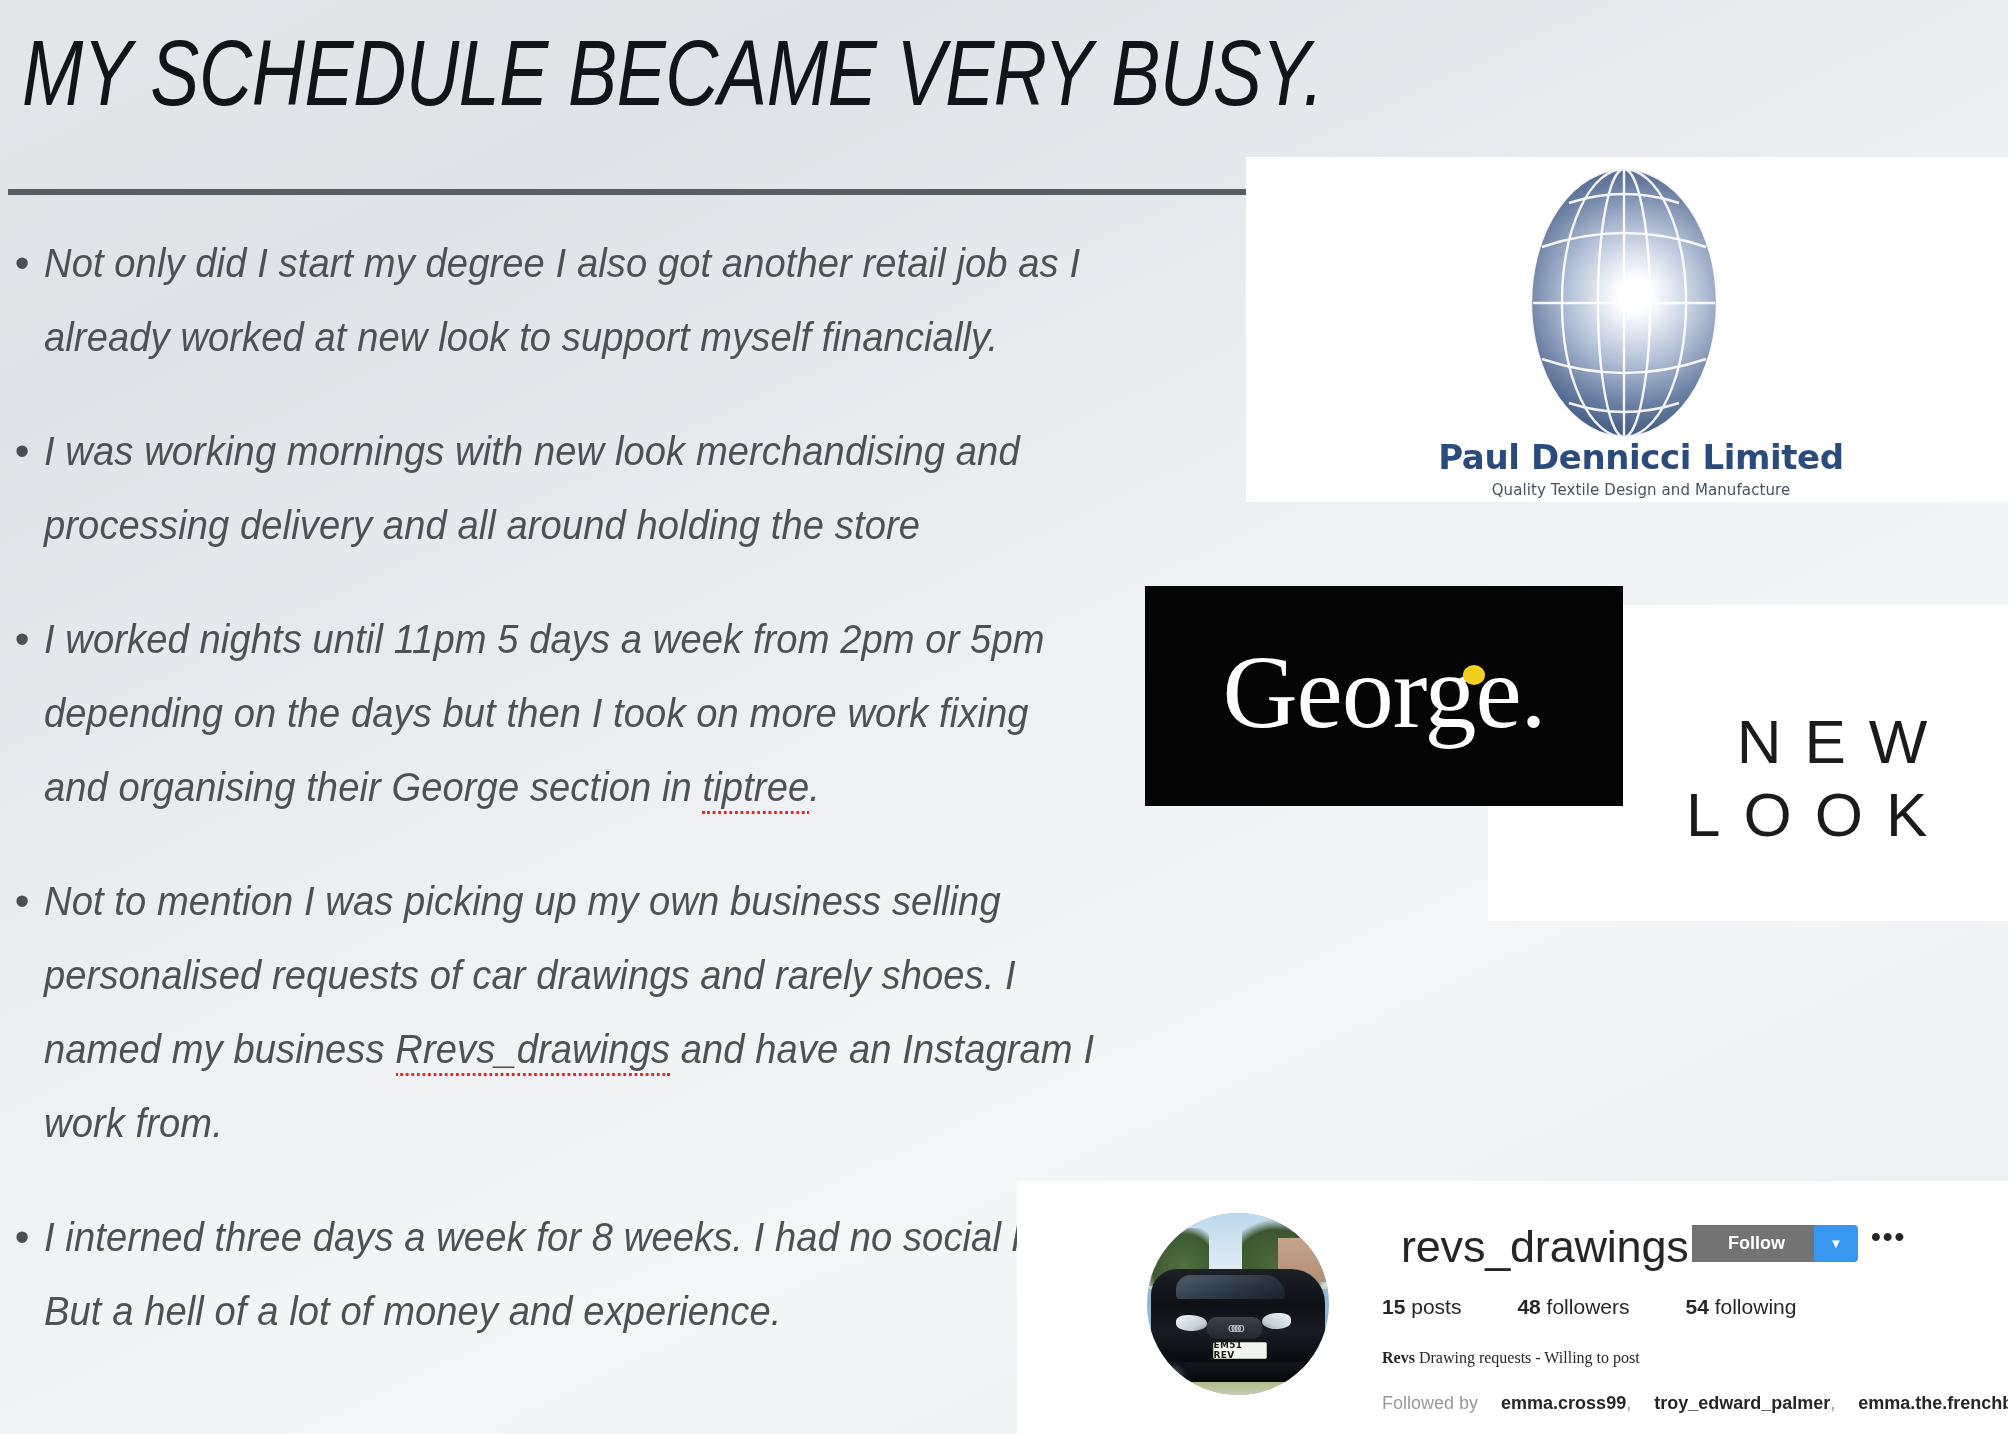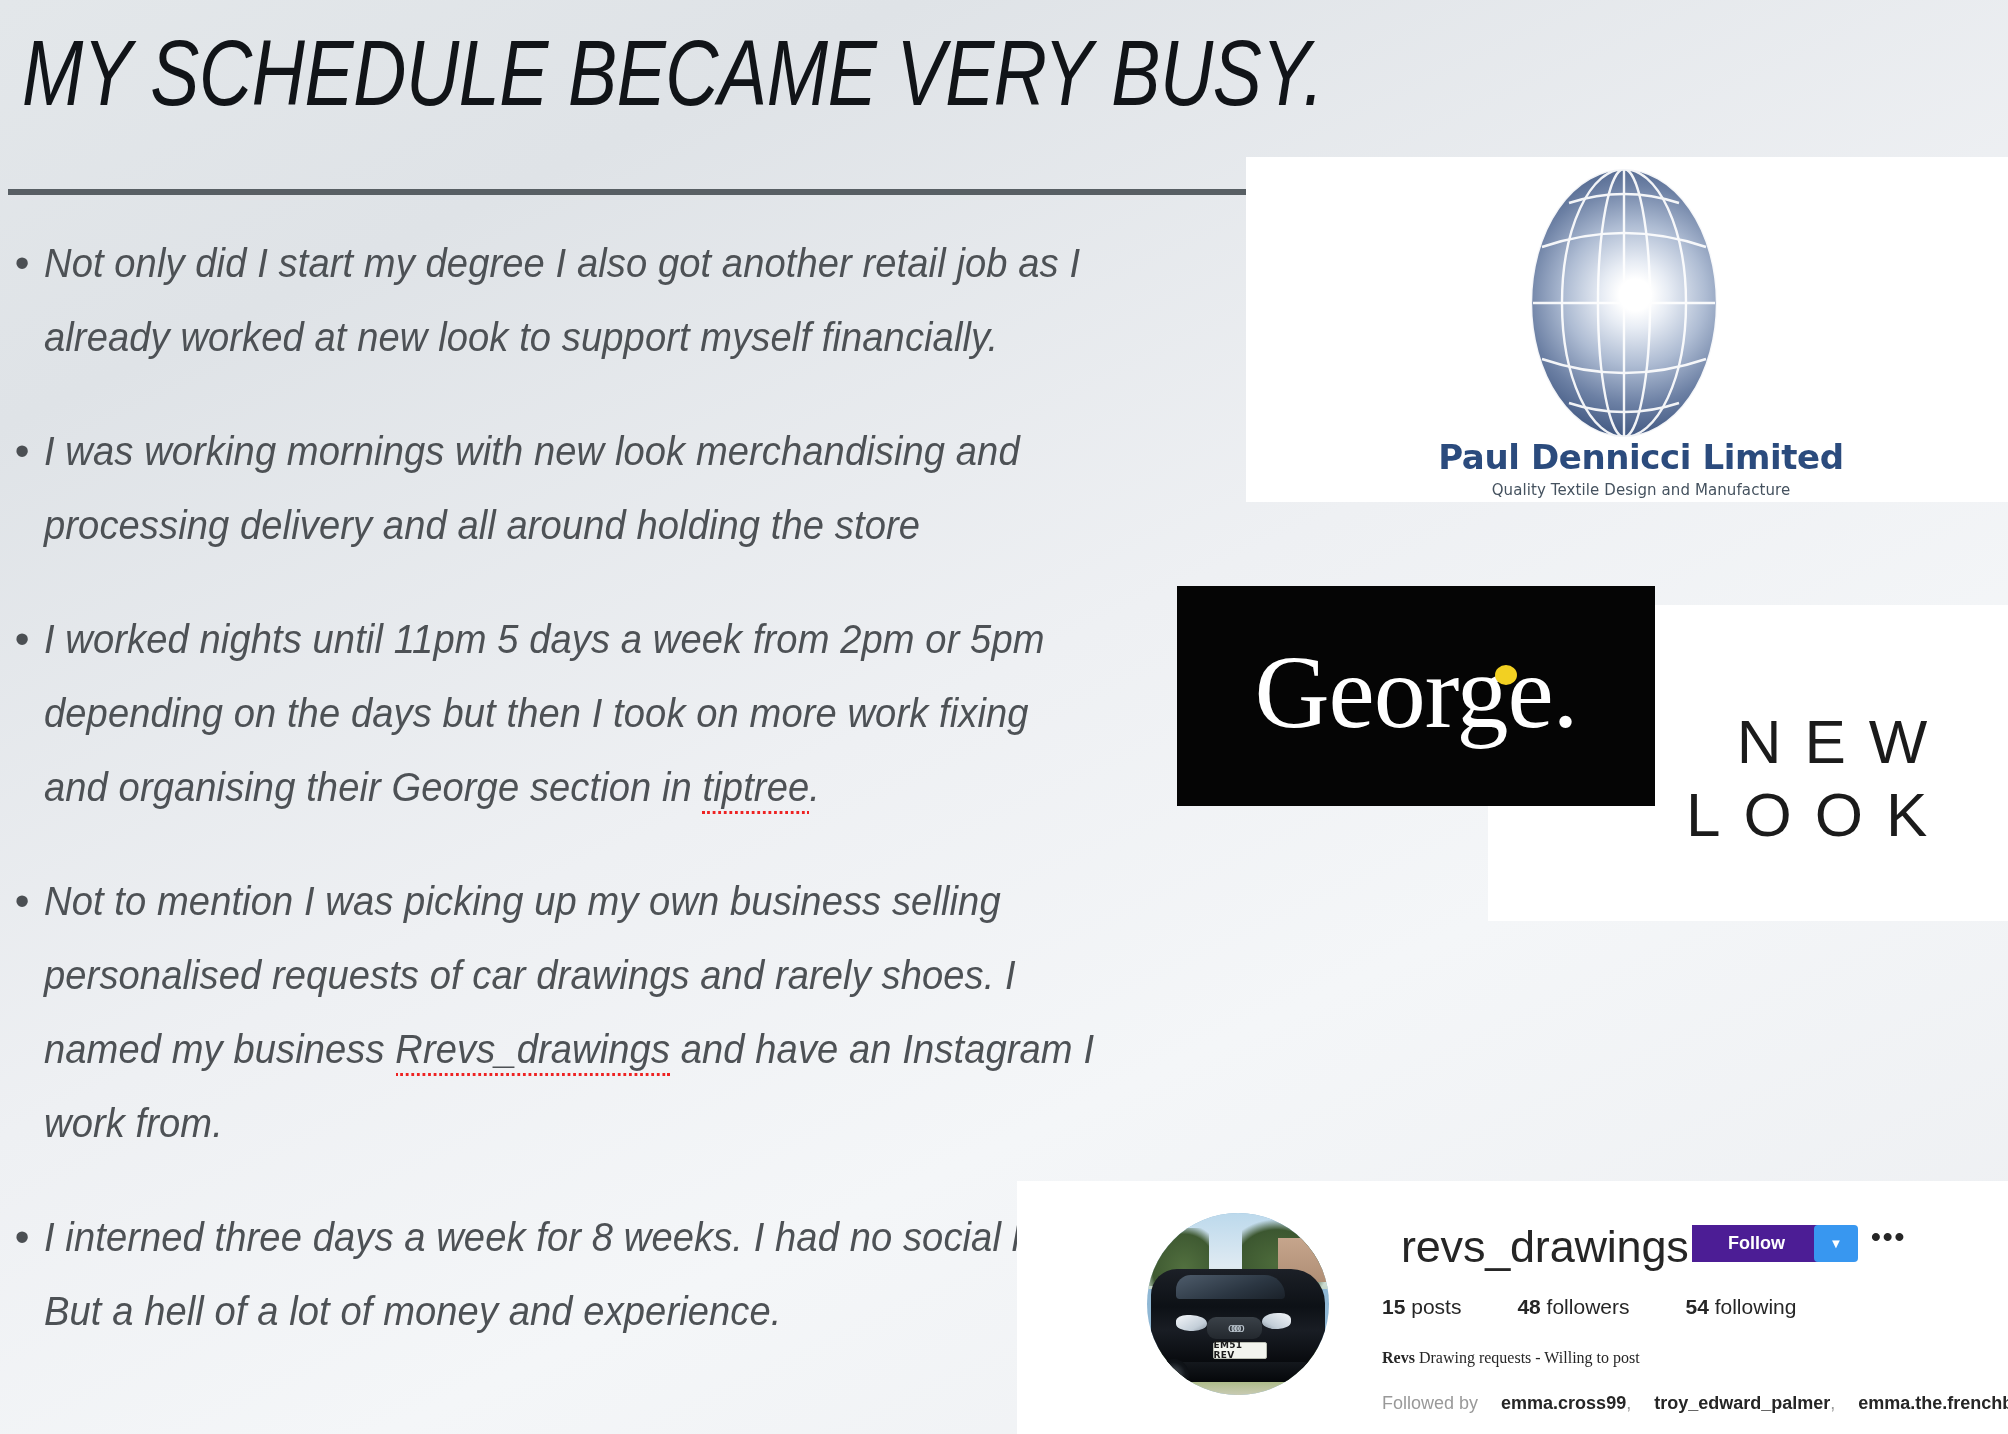--- a/index.html
+++ b/index.html
@@ -127,21 +127,20 @@
     color: #45525f;
     letter-spacing: 0.1px;
     white-space: nowrap;
   }
 
   
   #panel-george {
     left: 1145px; top: 586px;
     width: 478px; height: 220px;
     background: #050505;
-    margin-left: 32px;
   }
   #george-text {
     position: absolute;
     left: 50%; top: 50%;
     transform: translate(-50%, -54%);
     font-family: "Liberation Serif", "DejaVu Serif", serif;
     font-size: 104px;
     color: #ffffff;
     letter-spacing: -1px;
     white-space: nowrap;
@@ -237,21 +236,21 @@
     font-size: 45px;
     font-weight: 300;
     color: #262626;
     letter-spacing: -0.2px;
     white-space: nowrap;
   }
   #ig-follow-btn {
     position: absolute;
     left: 675px; top: 44px;
     width: 129px; height: 37px;
-    background: #4c1d95;
+    background: #737373;
     border-radius: 0;
     display: flex; align-items: center; justify-content: center;
     font-size: 18px; font-weight: bold; color: #ffffff;
   }
   #ig-follow-caret {
     position: absolute;
     left: 797px; top: 44px;
     width: 44px; height: 37px;
     background: #3897f0;
     border-radius: 4px;

